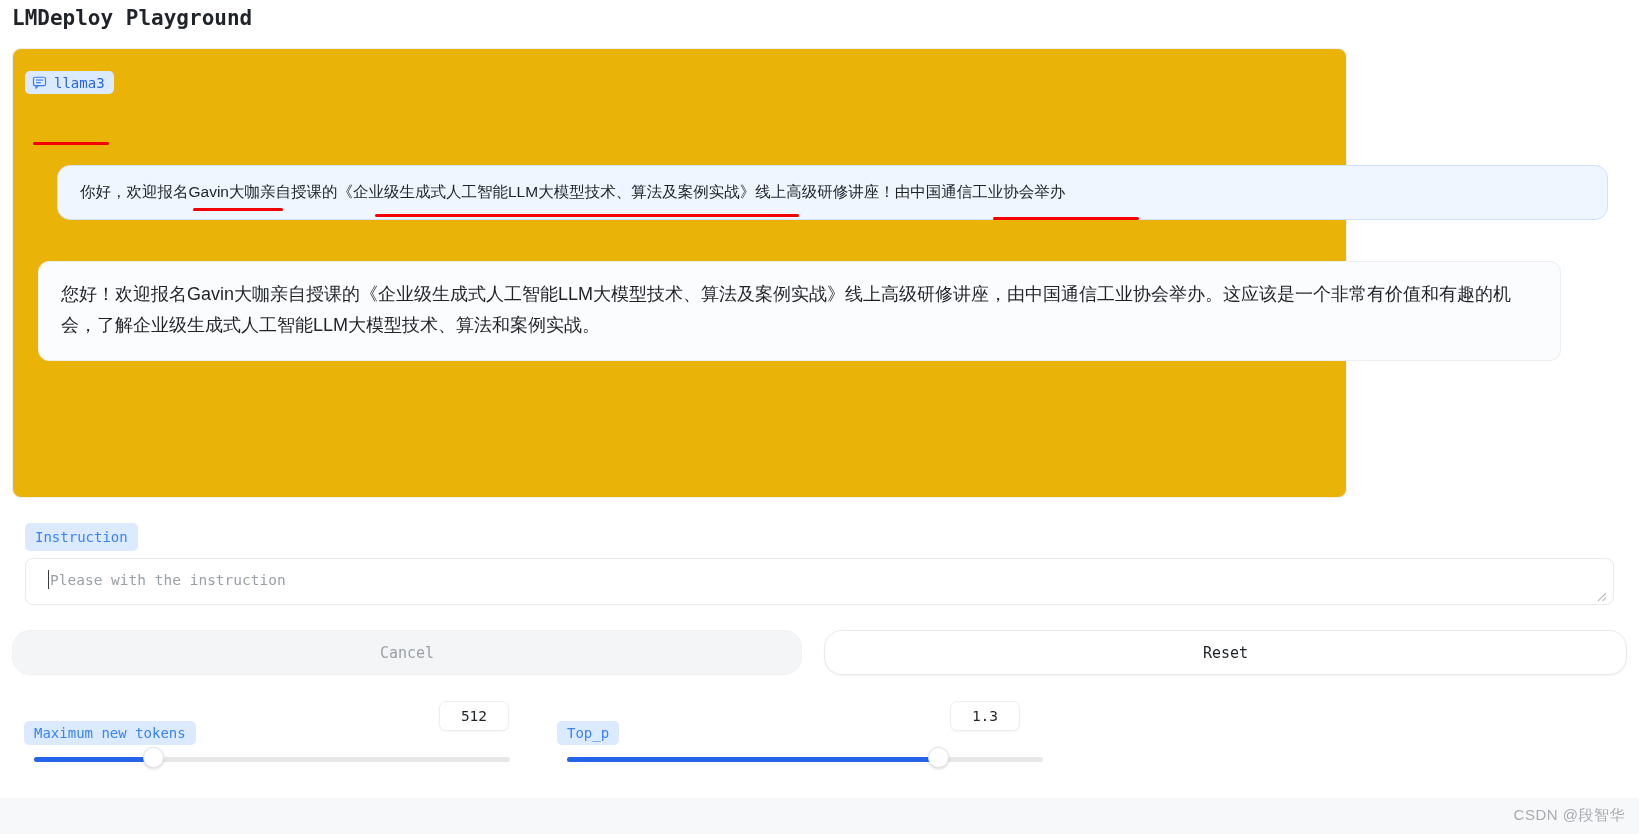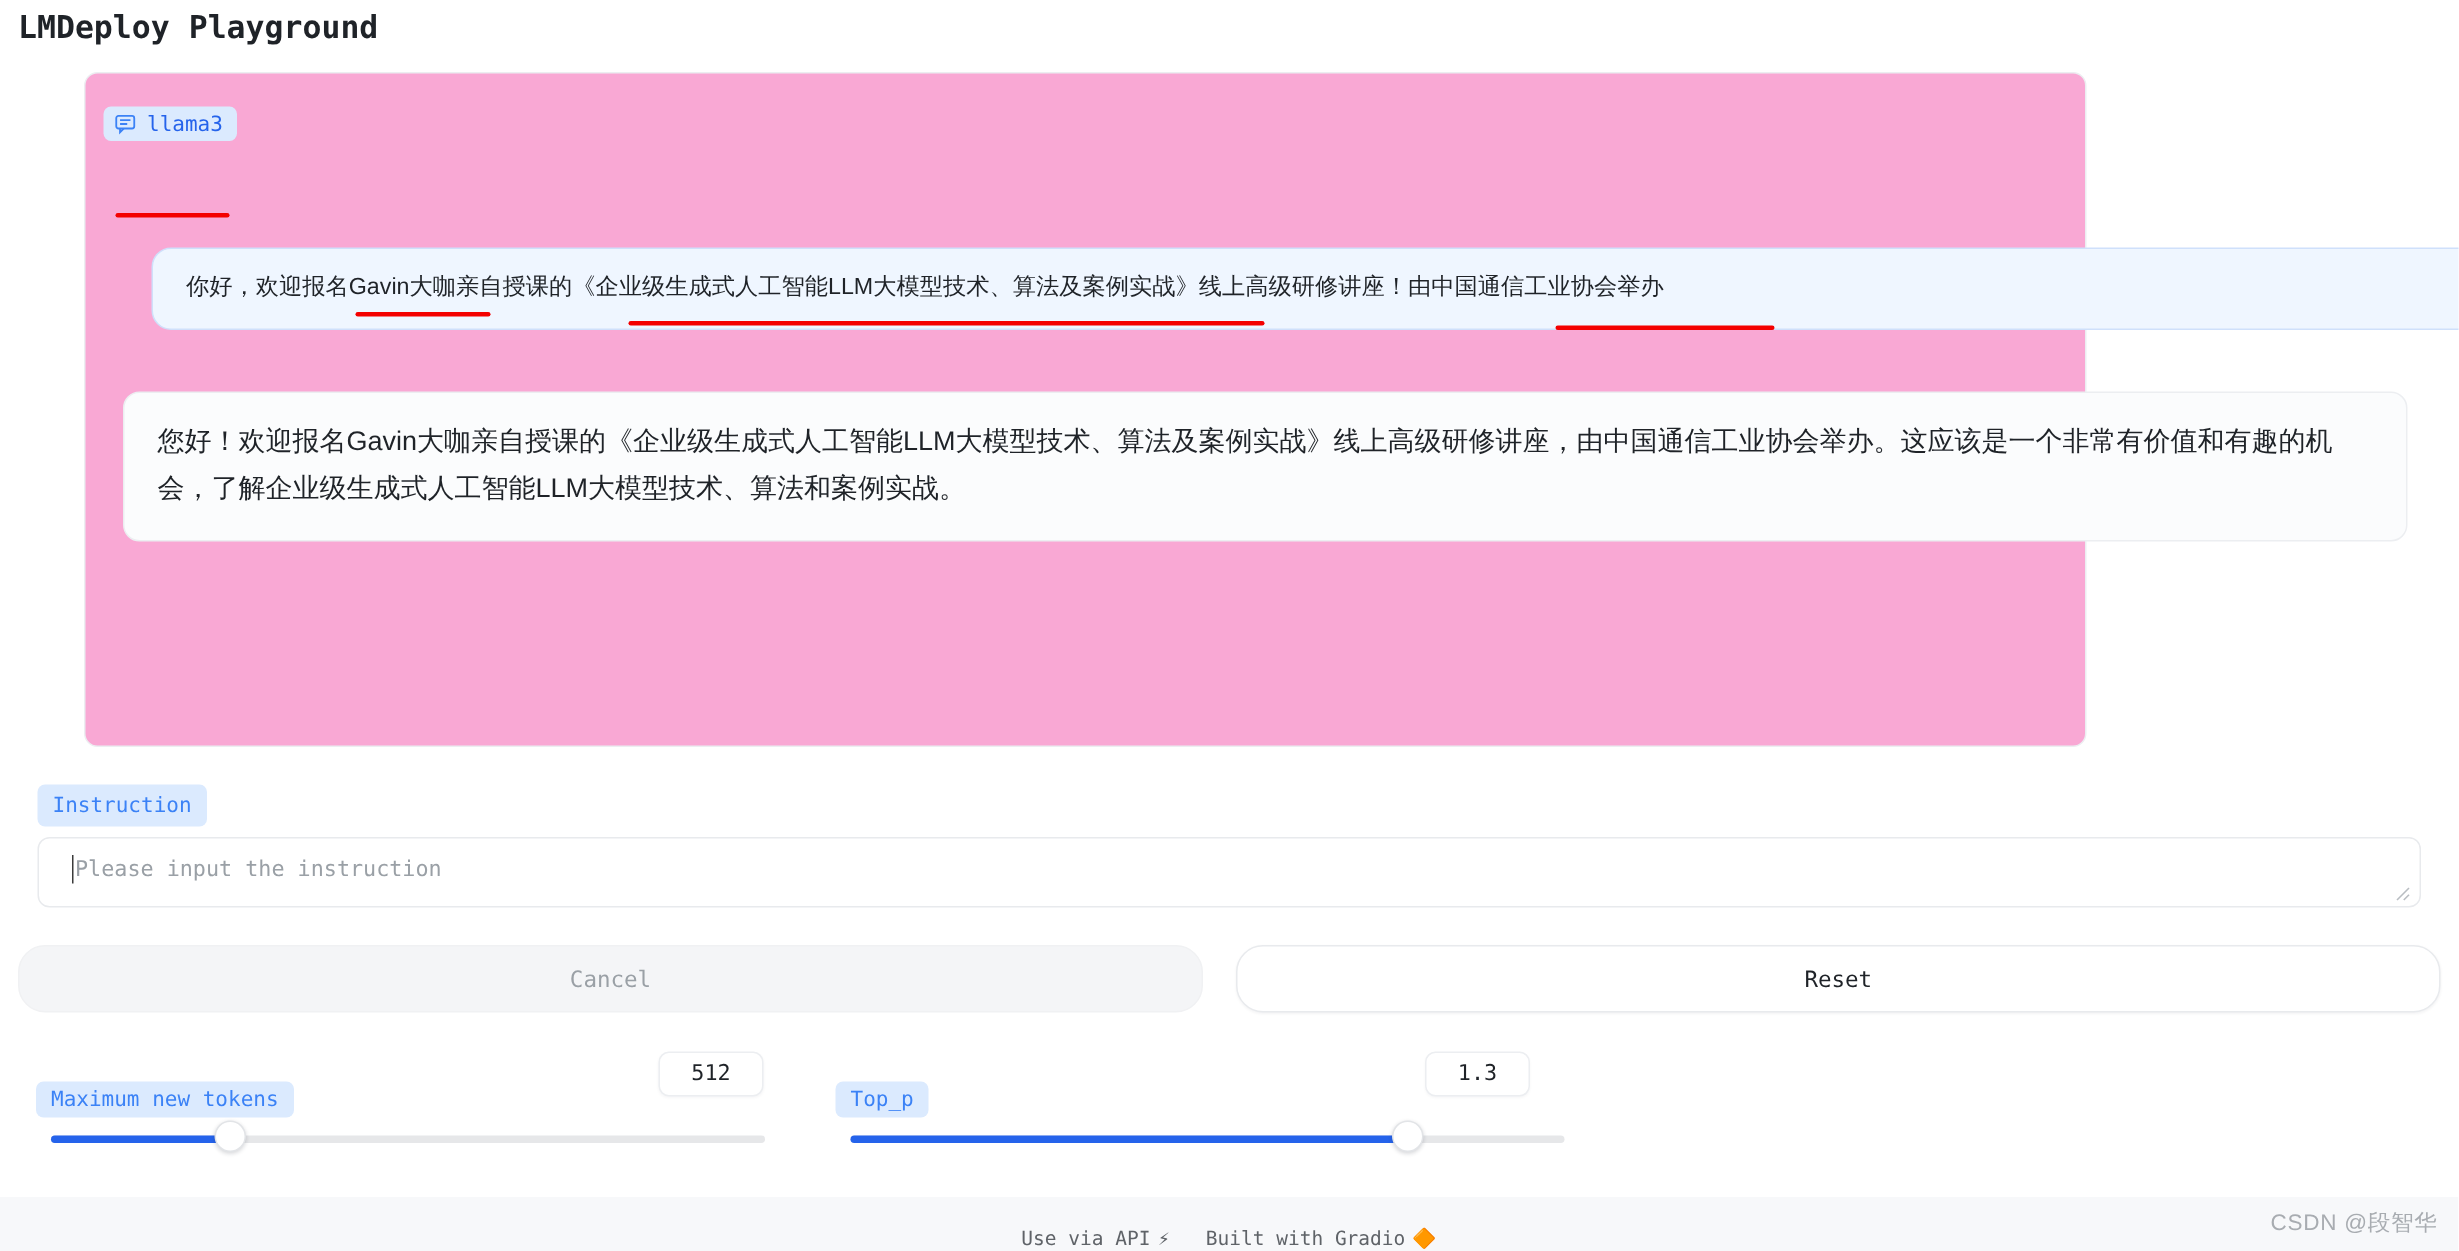--- a/index.html
+++ b/index.html
@@ -25,24 +25,23 @@
     font-weight: 700;
     color: #1f2328;
     letter-spacing: 0px;
   }
 
   
   .chat-panel {
     position: absolute;
     left: 12px; top: 48px;
     width: 1335px; height: 450px;
-    background: #f9a8d4;
+    background: #eab308;
     border: 1px solid #eceef1;
     border-radius: 9px;
-    margin-left: 44px;
   }
 
   .model-badge {
     position: absolute;
     left: 12px; top: 22px;
     display: inline-flex;
     align-items: center;
     gap: 7px;
     background: #dbeafe;
     color: #2563eb;
@@ -300,21 +299,21 @@
     <div class="ann ann-2"></div>
     <div class="ann ann-3"></div>
 
     <div class="bubble-bot">您好！欢迎报名Gavin大咖亲自授课的《企业级生成式人工智能LLM大模型技术、算法及案例实战》线上高级研修讲座，由中国通信工业协会举办。这应该是一个非常有价值和有趣的机会，了解企业级生成式人工智能LLM大模型技术、算法和案例实战。</div>
   </div>
 
   <div class="instr-card">
     <div class="field-label">Instruction</div>
     <div class="instr-box">
       <div class="instr-caret"></div>
-      <div class="instr-placeholder">Please input the instruction</div>
+      <div class="instr-placeholder">Please with the instruction</div>
       <span class="resize-grip">
         <svg width="12" height="12" viewBox="0 0 12 12" stroke="#b9bdc2" stroke-width="1.1">
           <line x1="11" y1="3" x2="3" y2="11"></line>
           <line x1="11" y1="7.5" x2="7.5" y2="11"></line>
         </svg>
       </span>
     </div>
   </div>
 
   <div class="btn btn-cancel">Cancel</div>
@@ -335,26 +334,16 @@
     <div class="slider-value sv-2">1.3</div>
     <div class="slider-track-wrap">
       <div class="slider-track"></div>
       <div class="slider-fill" style="width: 78%;"></div>
       <div class="slider-thumb" style="left: 78%;"></div>
     </div>
   </div>
 
 
   <div class="footer-band"></div>
-  <div class="footer-links">
-    <span class="lnk">
-      <span>Use via API</span>
-      <span>⚡</span>
-    </span>
-    <span class="lnk">
-      <span>Built with Gradio</span>
-      <span>🔶</span>
-    </span>
-  </div>
 
   <div class="watermark">CSDN @段智华</div>
 
 </div>
 
 </body></html>

